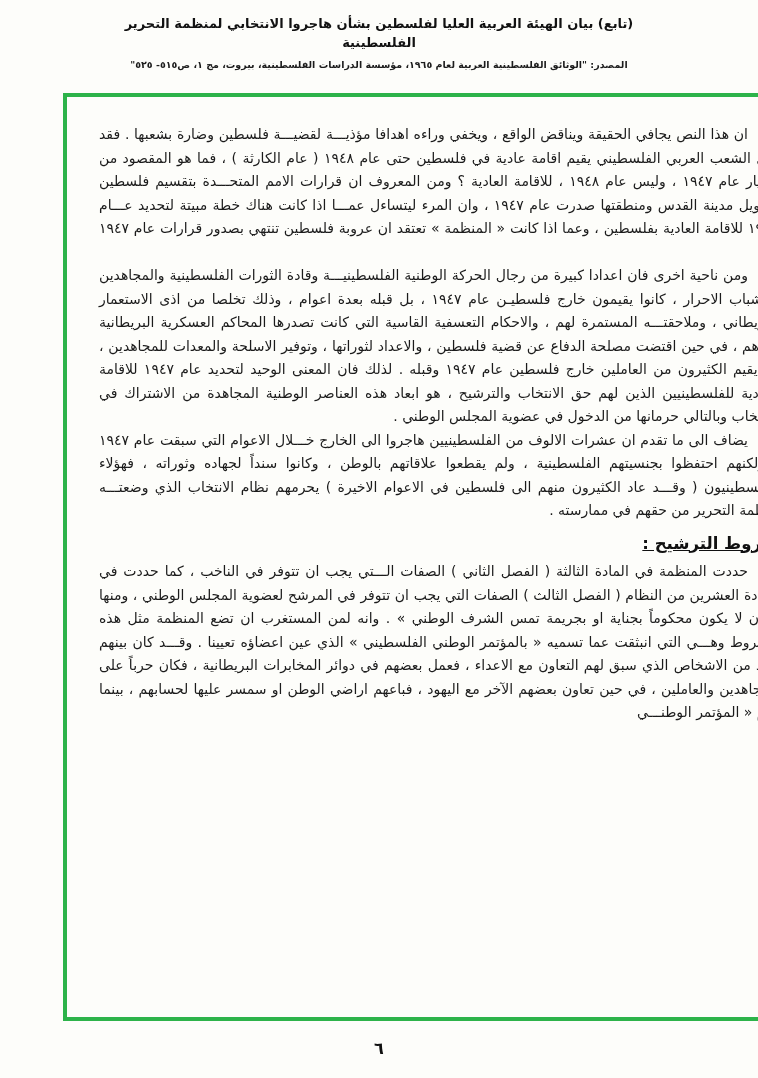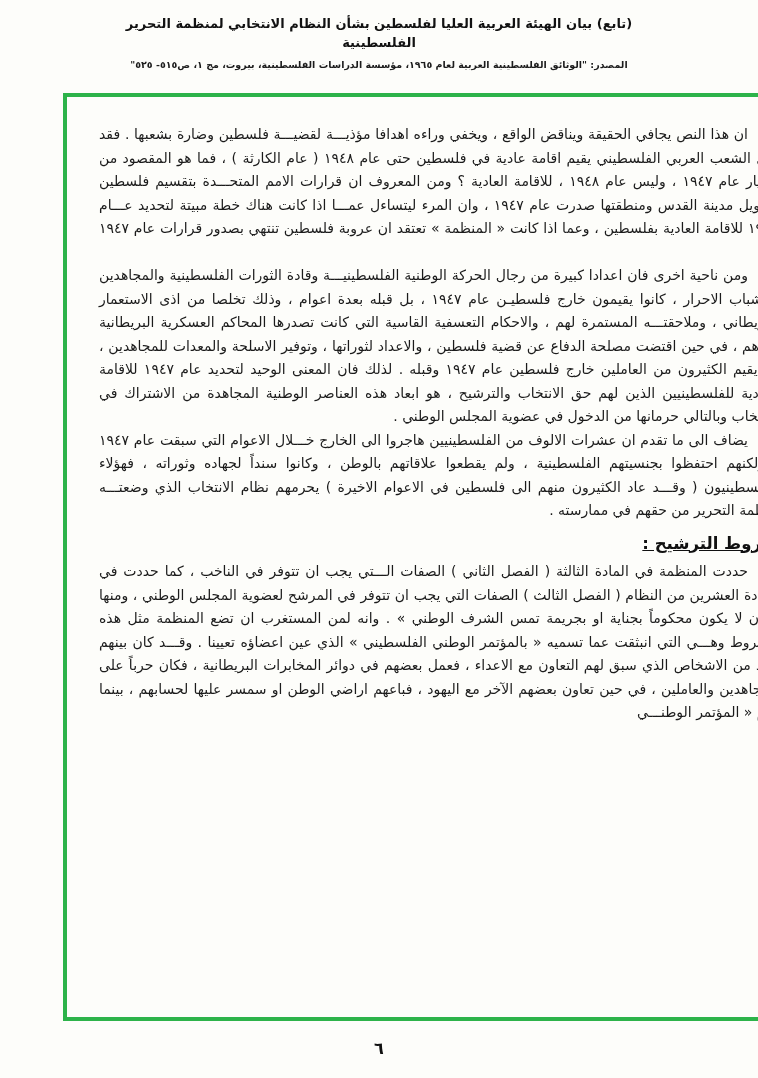--- a/index.html
+++ b/index.html
@@ -54,21 +54,21 @@
     position: absolute; bottom: 20px; left: 0; width: 100%;
     text-align: center; font-size: 16px; font-weight: bold; color: #101010;
   }
 </style>
 </head>
 <body>
 
 <div class="page">
 
   <header class="header">
-    <div class="doc-title">(تابع) بيان الهيئة العربية العليا لفلسطين بشأن النظام الانتخابي لمنظمة التحرير الفلسطينية</div>
+    <div class="doc-title">(تابع) بيان الهيئة العربية العليا لفلسطين بشأن هاجروا الانتخابي لمنظمة التحرير الفلسطينية</div>
     <div class="doc-source">المصدر: "الوثائق الفلسطينية العربية لعام ١٩٦٥، مؤسسة الدراسات الفلسطينية، بيروت، مج ١، ص٥١٥- ٥٢٥"</div>
   </header>
 
   <div class="content-box">
     <div class="body-text">
       <p>ان هذا النص يجافي الحقيقة ويناقض الواقع ، ويخفي وراءه اهدافا مؤذيـــة لقضيـــة فلسطين وضارة بشعبها . فقد ظل الشعب العربي الفلسطيني يقيم اقامة عادية في فلسطين حتى عام ١٩٤٨ ( عام الكارثة ) ، فما هو المقصود من اختيار عام ١٩٤٧ ، وليس عام ١٩٤٨ ، للاقامة العادية ؟ ومن المعروف ان قرارات الامم المتحـــدة بتقسيم فلسطين وتدويل مدينة القدس ومنطقتها صدرت عام ١٩٤٧ ، وان المرء ليتساءل عمـــا اذا كانت هناك خطة مبيتة لتحديد عـــام ١٩٤٧ للاقامة العادية بفلسطين ، وعما اذا كانت « المنظمة » تعتقد ان عروبة فلسطين تنتهي بصدور قرارات عام ١٩٤٧ ؟</p>
       <p>ومن ناحية اخرى فان اعدادا كبيرة من رجال الحركة الوطنية الفلسطينيـــة وقادة الثورات الفلسطينية والمجاهدين والشباب الاحرار ، كانوا يقيمون خارج فلسطيـن عام ١٩٤٧ ، بل قبله بعدة اعوام ، وذلك تخلصا من اذى الاستعمار البريطاني ، وملاحقتـــه المستمرة لهم ، والاحكام التعسفية القاسية التي كانت تصدرها المحاكم العسكرية البريطانية ضدهم ، في حين اقتضت مصلحة الدفاع عن قضية فلسطين ، والاعداد لثوراتها ، وتوفير الاسلحة والمعدات للمجاهدين ، ان يقيم الكثيرون من العاملين خارج فلسطين عام ١٩٤٧ وقبله . لذلك فان المعنى الوحيد لتحديد عام ١٩٤٧ للاقامة العادية للفلسطينيين الذين لهم حق الانتخاب والترشيح ، هو ابعاد هذه العناصر الوطنية المجاهدة من الاشتراك في الانتخاب وبالتالي حرمانها من الدخول في عضوية المجلس الوطني .</p>
       <p>يضاف الى ما تقدم ان عشرات الالوف من الفلسطينيين هاجروا الى الخارج خـــلال الاعوام التي سبقت عام ١٩٤٧ ، ولكنهم احتفظوا بجنسيتهم الفلسطينية ، ولم يقطعوا علاقاتهم بالوطن ، وكانوا سنداً لجهاده وثوراته ، فهؤلاء الفلسطينيون ( وقـــد عاد الكثيرون منهم الى فلسطين في الاعوام الاخيرة ) يحرمهم نظام الانتخاب الذي وضعتـــه منظمة التحرير من حقهم في ممارسته .</p>
       <h2 class="section-heading">شروط الترشيح :</h2>
       <p>حددت المنظمة في المادة الثالثة ( الفصل الثاني ) الصفات الـــتي يجب ان تتوفر في الناخب ، كما حددت في المادة العشرين من النظام ( الفصل الثالث ) الصفات التي يجب ان تتوفر في المرشح لعضوية المجلس الوطني ، ومنها « ان لا يكون محكوماً بجناية او بجريمة تمس الشرف الوطني » . وانه لمن المستغرب ان تضع المنظمة مثل هذه الشروط وهـــي التي انبثقت عما تسميه « بالمؤتمر الوطني الفلسطيني » الذي عين اعضاؤه تعيينا . وقـــد كان بينهم عدد من الاشخاص الذي سبق لهم التعاون مع الاعداء ، فعمل بعضهم في دوائر المخابرات البريطانية ، فكان حرباً على المجاهدين والعاملين ، في حين تعاون بعضهم الآخر مع اليهود ، فباعهم اراضي الوطن او سمسر عليها لحسابهم ، بينما ضم « المؤتمر الوطنـــي</p>

